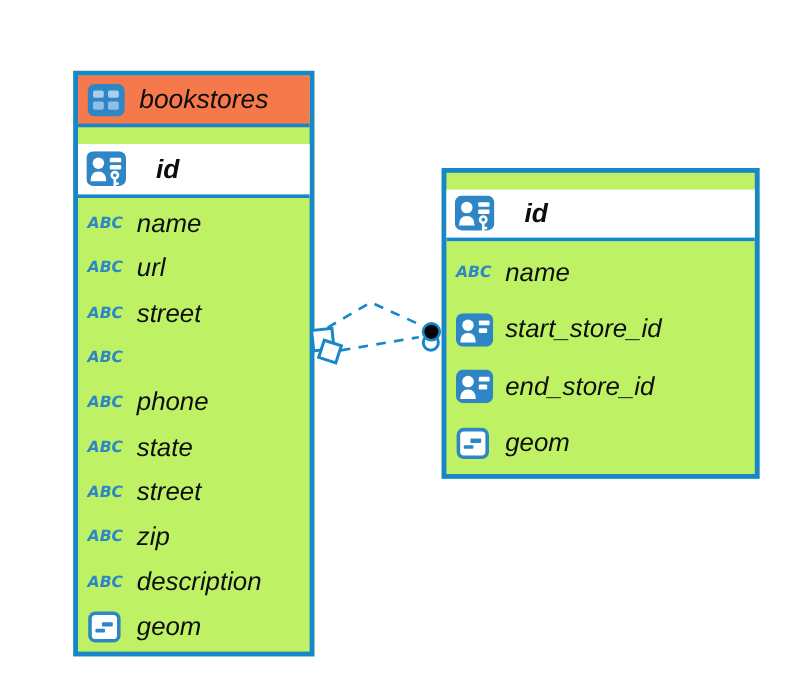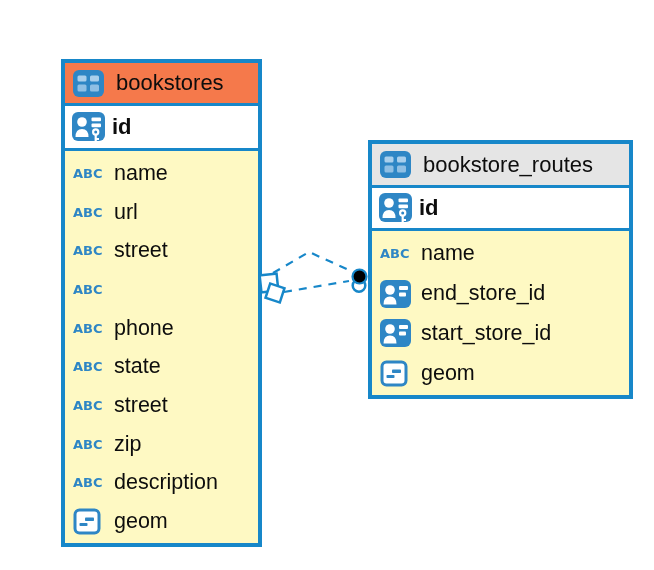--- a/index.html
+++ b/index.html
@@ -11,34 +11,34 @@
     --header-gray:#E5E5E5;
     --text:#0d0d0d;
   }
   *{margin:0;padding:0;box-sizing:border-box}
   body{background:#fff}
   .canvas{
     position:relative;width:654px;height:570px;background:#fff;overflow:hidden;
     font-family:"Liberation Sans","DejaVu Sans",sans-serif;color:var(--text);
   }
   .table-card{
-    position:absolute;border:4px solid var(--border-blue);background:#fef9c3;
-    display:flex;flex-direction:column;
+    position:absolute;border:4px solid var(--border-blue);background:#bef264;
+    display:flex;flex-direction:column;font-style:italic;
   }
   .t-header{
     display:flex;align-items:center;gap:9px;padding-left:8px;
     border-bottom:3px solid var(--border-blue);
     font-size:22px;font-weight:400;flex:0 0 auto;
   }
   .t-header.orange{background:var(--header-orange)}
   .t-header.gray{background:var(--header-gray)}
   .pk-row{
-    display:flex;align-items:center;gap:6px;padding-left:7px;
+    display:flex;align-items:center;gap:24px;padding-left:7px;
     border-bottom:3px solid var(--border-blue);
-    font-size:22px;font-weight:700;flex:0 0 auto;background:#fff;
+    font-size:22px;font-weight:700;flex:0 0 auto;background:#fff;margin-top:14px;
   }
   .t-body{flex:1;display:flex;flex-direction:column;padding:3px 0 2px}
   .col-row{flex:1;display:flex;align-items:center;gap:7px;padding-left:8px;font-size:21.5px}
   .icon-slot{width:34px;display:flex;align-items:center;justify-content:flex-start;flex:0 0 auto}
   .abc{
     font-family:"DejaVu Sans",sans-serif;font-weight:800;font-size:13px;
     color:var(--icon-blue);letter-spacing:0;line-height:1;
   }
   #bookstores{left:61px;top:59px;width:201px;height:488px}
   #bookstores .t-header{height:43px}
@@ -151,32 +151,20 @@
             <rect x="12" y="9.5" width="9" height="3.6" rx="0.8" class="f-blue"></rect>
             <rect x="6.5" y="15" width="8" height="3" rx="0.8" class="f-blue"></rect>
           </svg>
         </span>
         <span>geom</span>
       </div>
     </div>
   </div>
 
   <div class="table-card" id="bookstore-routes">
-    <div class="t-header gray">
-      <span class="icon-slot">
-        <svg width="31" height="27" viewBox="0 0 31 27">
-          <rect x="0" y="0" width="31" height="27" rx="6" class="f-blue"></rect>
-          <rect x="4.5" y="5.5" width="9" height="6" rx="1.5" class="f-ct"></rect>
-          <rect x="17" y="5.5" width="9" height="6" rx="1.5" class="f-ct"></rect>
-          <rect x="4.5" y="14.5" width="9" height="7" rx="1.5" class="f-cb"></rect>
-          <rect x="17" y="14.5" width="9" height="7" rx="1.5" class="f-cb"></rect>
-        </svg>
-      </span>
-      <span>bookstore_routes</span>
-    </div>
     <div class="pk-row">
       <span class="icon-slot">
         <svg width="33" height="31" viewBox="0 0 33 31">
           <rect x="0" y="0" width="33" height="29" rx="6" class="f-blue"></rect>
           <circle cx="10" cy="10" r="4.8" class="f-white"></circle>
           <path d="M3.5 25 q0 -8 6.5 -8 q6.5 0 6.5 8 z" class="f-white"></path>
           <rect x="19.5" y="5.5" width="9.5" height="3.8" rx="1" class="f-white"></rect>
           <rect x="19.5" y="11.5" width="9.5" height="3.8" rx="1" class="f-white"></rect>
           <circle cx="23.7" cy="20" r="2.6" class="s-white" stroke-width="2.2"></circle>
           <rect x="22.6" y="22.3" width="2.2" height="7.5" class="f-white"></rect>
@@ -195,33 +183,33 @@
       <div class="col-row">
         <span class="icon-slot">
           <svg width="31" height="28" viewBox="0 0 31 28">
             <rect x="0" y="0" width="31" height="28" rx="6" class="f-blue"></rect>
             <circle cx="10" cy="10" r="4.8" class="f-white"></circle>
             <path d="M3.5 24.5 q0 -8 6.5 -8 q6.5 0 6.5 8 z" class="f-white"></path>
             <rect x="19" y="6" width="9" height="4" rx="1" class="f-white"></rect>
             <rect x="19" y="12.5" width="7" height="4" rx="1" class="f-white"></rect>
           </svg>
         </span>
-        <span>end_store_id</span>
+        <span>start_store_id</span>
       </div>
       <div class="col-row">
         <span class="icon-slot">
           <svg width="31" height="28" viewBox="0 0 31 28">
             <rect x="0" y="0" width="31" height="28" rx="6" class="f-blue"></rect>
             <circle cx="10" cy="10" r="4.8" class="f-white"></circle>
             <path d="M3.5 24.5 q0 -8 6.5 -8 q6.5 0 6.5 8 z" class="f-white"></path>
             <rect x="19" y="6" width="9" height="4" rx="1" class="f-white"></rect>
             <rect x="19" y="12.5" width="7" height="4" rx="1" class="f-white"></rect>
           </svg>
         </span>
-        <span>start_store_id</span>
+        <span>end_store_id</span>
       </div>
       <div class="col-row">
         <span class="icon-slot">
           <svg width="28" height="27" viewBox="0 0 28 27">
             <rect x="2" y="2" width="24" height="23" rx="4.5" class="geom-box"></rect>
             <rect x="12" y="9.5" width="9" height="3.6" rx="0.8" class="f-blue"></rect>
             <rect x="6.5" y="15" width="8" height="3" rx="0.8" class="f-blue"></rect>
           </svg>
         </span>
         <span>geom</span>

